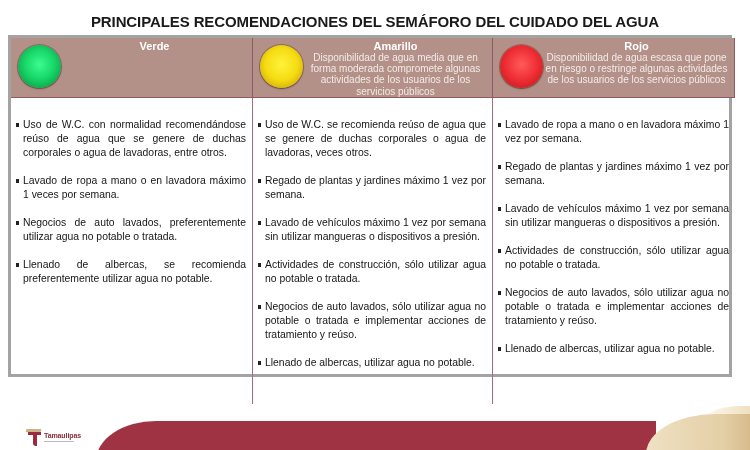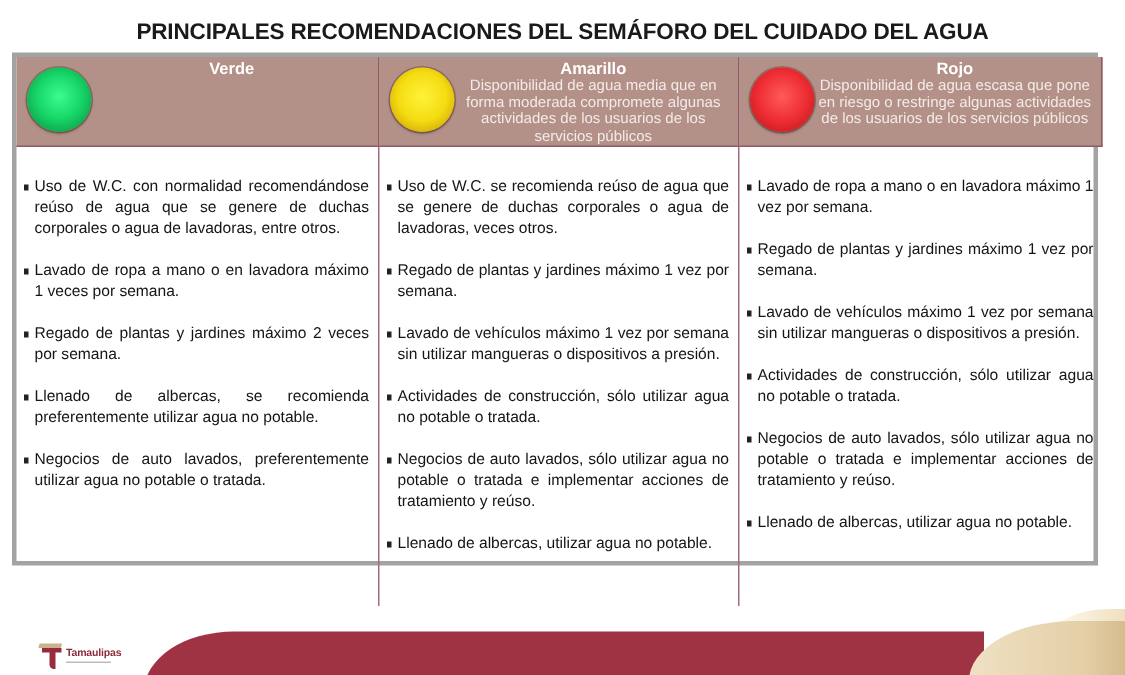--- a/index.html
+++ b/index.html
@@ -95,23 +95,22 @@
     <div class="light red"></div>
     <div class="htext">
       <div class="htitle">Rojo</div>
       <div>Disponibilidad de agua escasa que pone en riesgo o restringe algunas actividades de los usuarios de los servicios públicos</div>
     </div>
   </div>
 
   <div class="bcell">
     <div class="item">Uso de W.C. con normalidad recomendándose reúso de agua que se genere de duchas corporales o agua de lavadoras, entre otros.</div>
     <div class="item">Lavado de ropa a mano o en lavadora máximo 1 veces por semana.</div>
-    <div class="item">Regado de plantas y jardines máximo 2 veces por semana.</div>
+    <div class="item">Negocios de auto lavados, preferentemente utilizar agua no potable o tratada.</div>
     <div class="item">Llenado de albercas, se recomienda preferentemente utilizar agua no potable.</div>
-    <div class="item">Negocios de auto lavados, preferentemente utilizar agua no potable o tratada.</div>
   </div>
   <div class="bcell">
     <div class="item">Uso de W.C. se recomienda reúso de agua que se genere de duchas corporales o agua de lavadoras, veces otros.</div>
     <div class="item">Regado de plantas y jardines máximo 1 vez por semana.</div>
     <div class="item">Lavado de vehículos máximo 1 vez por semana sin utilizar mangueras o dispositivos a presión.</div>
     <div class="item">Actividades de construcción, sólo utilizar agua no potable o tratada.</div>
     <div class="item">Negocios de auto lavados, sólo utilizar agua no potable o tratada e implementar acciones de tratamiento y reúso.</div>
     <div class="item">Llenado de albercas, utilizar agua no potable.</div>
   </div>
   <div class="bcell">

